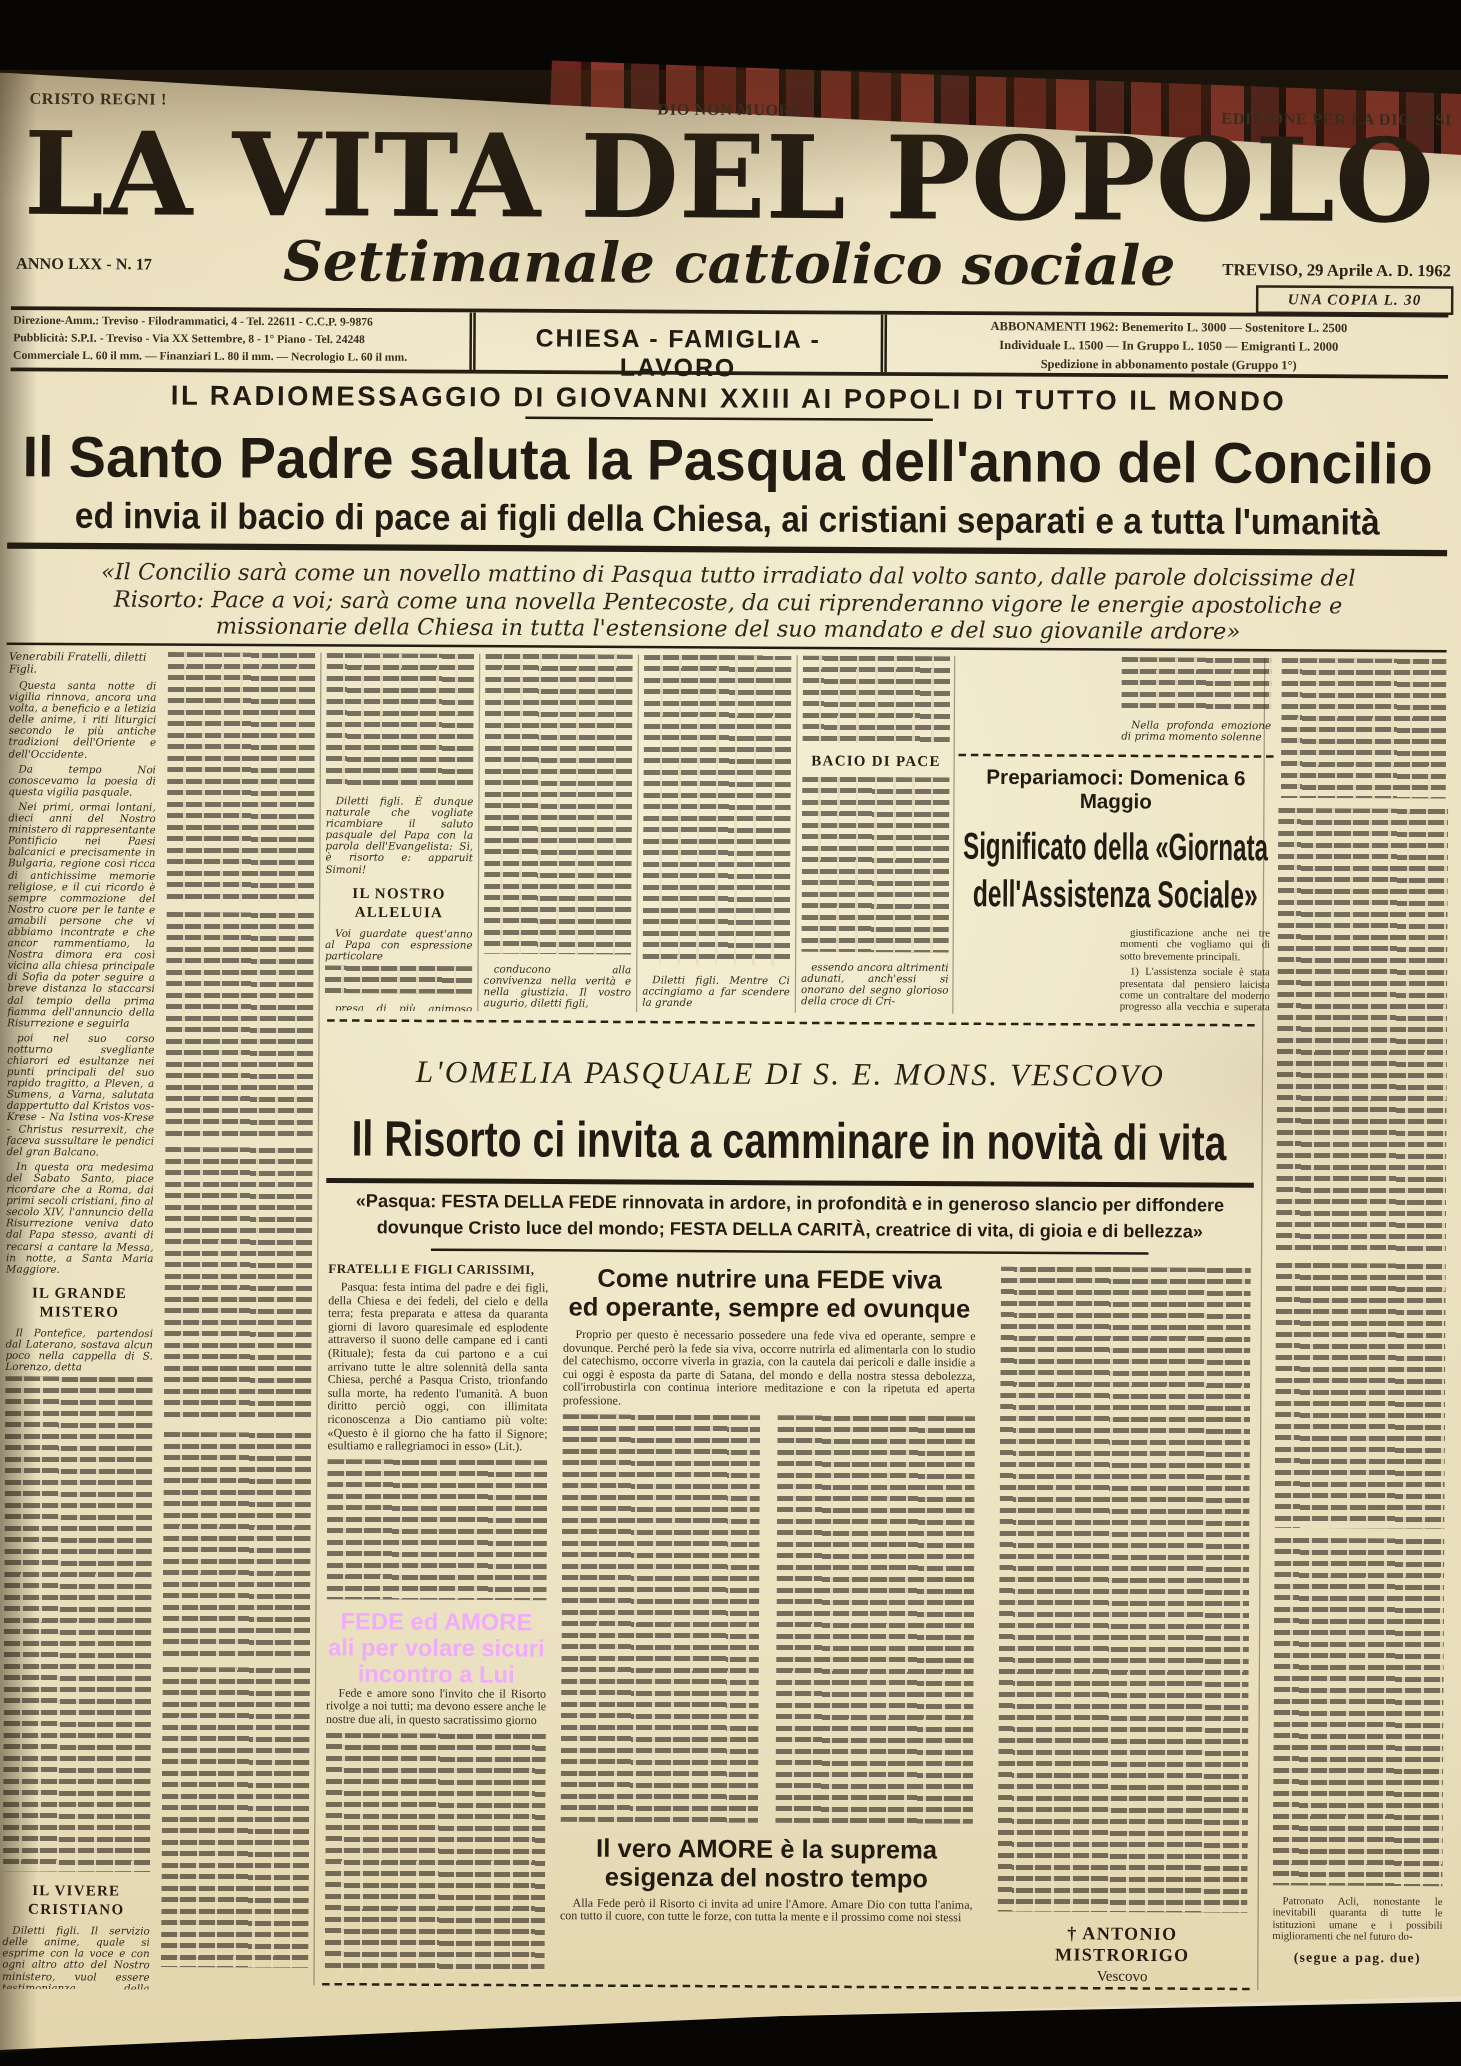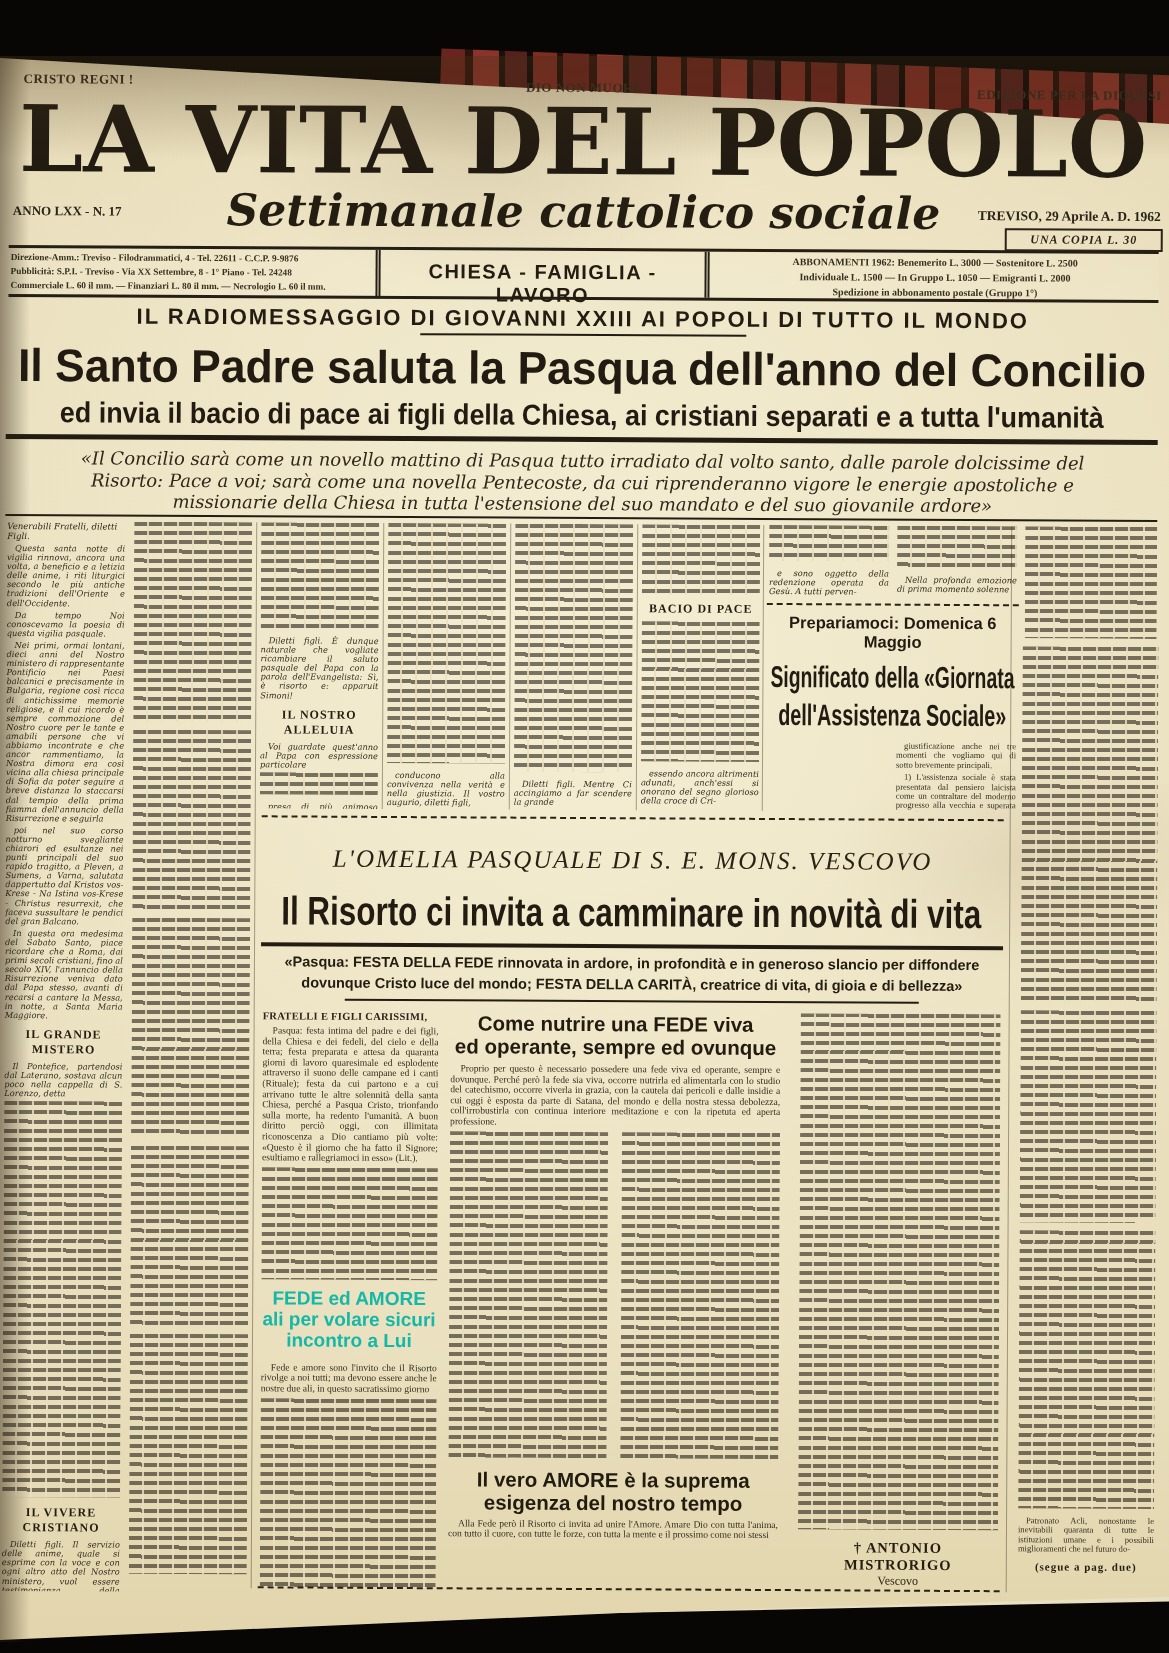--- a/index.html
+++ b/index.html
@@ -65,21 +65,21 @@
   .gk{margin-bottom:8px;}
 
   .dash{border-top:2px dashed #2a2315;}
   .vthin{border-left:1px solid rgba(42,35,21,.4);}
 
   .box-kick{font:bold 16.5px "Liberation Sans",sans-serif;text-align:center;color:#221b10;}
   .om-kick{font:italic 25px "Liberation Serif",serif;text-align:center;letter-spacing:2px;color:#2a2214;}
   .deck{font:bold 14.5px "Liberation Sans",sans-serif;text-align:center;color:#221c11;}
   .oh{font:bold 10.5px "Liberation Serif",serif;letter-spacing:.3px;margin:0 0 4px;}
   .om{font:9.6px/10.6px "Liberation Serif",serif;text-align:justify;color:#332b1e;margin:0 0 4px;text-indent:10px;}
-  .sub2{font:bold 19px/21px "Liberation Sans",sans-serif;text-align:center;color:#14b8a6;}
+  .sub2{font:bold 19px/21px "Liberation Sans",sans-serif;text-align:center;color:#f0abfc;}
   .sub3{font:bold 20.5px/23px "Liberation Sans",sans-serif;text-align:center;color:#221b10;}
   .gcols{display:flex;gap:14px;}
   .gcols .g{flex:1;}
   .sig-name{font:bold 14.5px "Liberation Serif",serif;text-align:center;letter-spacing:1px;color:#241c10;}
   .sig-title{font:12px "Liberation Serif",serif;text-align:center;color:#2c2415;}
   .segue{font:bold 11px "Liberation Serif",serif;text-align:center;letter-spacing:1px;color:#241c10;margin-top:6px;}
 </style>
 </head>
 <body>
 
@@ -172,24 +172,20 @@
       <p class="it">Diletti figli. Mentre Ci accingiamo a far scendere la grande</p>
     </div>
 
     <div class="col" style="left:645px;top:524px;width:118px;height:286px;">
       <div class="g" style="height:70px;"></div>
       <div class="sec">BACIO DI PACE</div>
       <div class="g gk" style="height:140px;"></div>
       <p class="it">essendo ancora altrimenti adunati, anch'essi si onorano del segno glorioso della croce di Cri-</p>
     </div>
 
-    <div class="col" style="left:772px;top:524px;width:120px;height:74px;">
-      <div class="g gk" style="height:36px;"></div>
-      <p class="it">e sono oggetto della redenzione operata da Gesù. A tutti perven-</p>
-    </div>
     <div class="col" style="left:900px;top:524px;width:120px;height:74px;">
       <div class="g gk" style="height:42px;"></div>
       <p class="it">Nella profonda emozione di prima momento solenne</p>
     </div>
 
     <div class="dash" style="left:770px;top:602px;width:252px;"></div>
     <div style="left:770px;top:612px;width:252px;">
       <div class="box-kick">Prepariamoci: Domenica 6 Maggio</div>
       <svg width="252" height="84">
         <text class="sig-text" x="126" y="36" text-anchor="middle" textLength="244" lengthAdjust="spacingAndGlyphs">Significato della «Giornata</text>
@@ -227,21 +223,21 @@
     <div class="rule" style="left:266px;top:944px;width:742px;height:4px;"></div>
     <div class="deck" style="left:266px;top:955px;width:742px;">«Pasqua: FESTA DELLA FEDE rinnovata in ardore, in profondità e in generoso slancio per diffondere</div>
     <div class="deck" style="left:266px;top:976px;width:742px;">dovunque Cristo luce del mondo; FESTA DELLA CARITÀ, creatrice di vita, di gioia e di bellezza»</div>
     <div class="rule" style="left:350px;top:1000px;width:574px;height:1.5px;"></div>
 
     <div class="col" style="left:268px;top:1012px;width:176px;height:578px;">
       <p class="oh">FRATELLI E FIGLI CARISSIMI,</p>
       <p class="om">Pasqua: festa intima del padre e dei figli, della Chiesa e dei fedeli, del cielo e della terra; festa preparata e attesa da quaranta giorni di lavoro quaresimale ed esplodente attraverso il suono delle campane ed i canti (Rituale); festa da cui partono e a cui arrivano tutte le altre solennità della santa Chiesa, perché a Pasqua Cristo, trionfando sulla morte, ha redento l'umanità. A buon diritto perciò oggi, con illimitata riconoscenza a Dio cantiamo più volte: «Questo è il giorno che ha fatto il Signore; esultiamo e rallegriamoci in esso» (Lit.).</p>
       <div class="g gk" style="height:112px;"></div>
       <div class="sub2">FEDE ed AMORE ali per volare sicuri</div>
-      <div class="sub2" style="margin-bottom:12px;">incontro a Lui</div>
+      <div class="sub2" style="margin-bottom:0;">incontro a Lui</div>
       <p class="om">Fede e amore sono l'invito che il Risorto rivolge a noi tutti; ma devono essere anche le nostre due ali, in questo sacratissimo giorno</p>
       <div class="g" style="height:190px;"></div>
     </div>
 
     <div class="col" style="left:456px;top:1012px;width:330px;height:578px;">
       <div class="sub3">Come nutrire una FEDE viva</div>
       <div class="sub3" style="margin-bottom:6px;">ed operante, sempre ed ovunque</div>
       <p class="om">Proprio per questo è necessario possedere una fede viva ed operante, sempre e dovunque. Perché però la fede sia viva, occorre nutrirla ed alimentarla con lo studio del catechismo, occorre viverla in grazia, con la cautela dai pericoli e dalle insidie a cui oggi è esposta da parte di Satana, del mondo e della nostra stessa debolezza, coll'irrobustirla con continua interiore meditazione e con la ripetuta ed aperta professione.</p>
       <div class="gcols" style="height:326px;margin:4px 0 10px;">
         <div class="g"></div>

